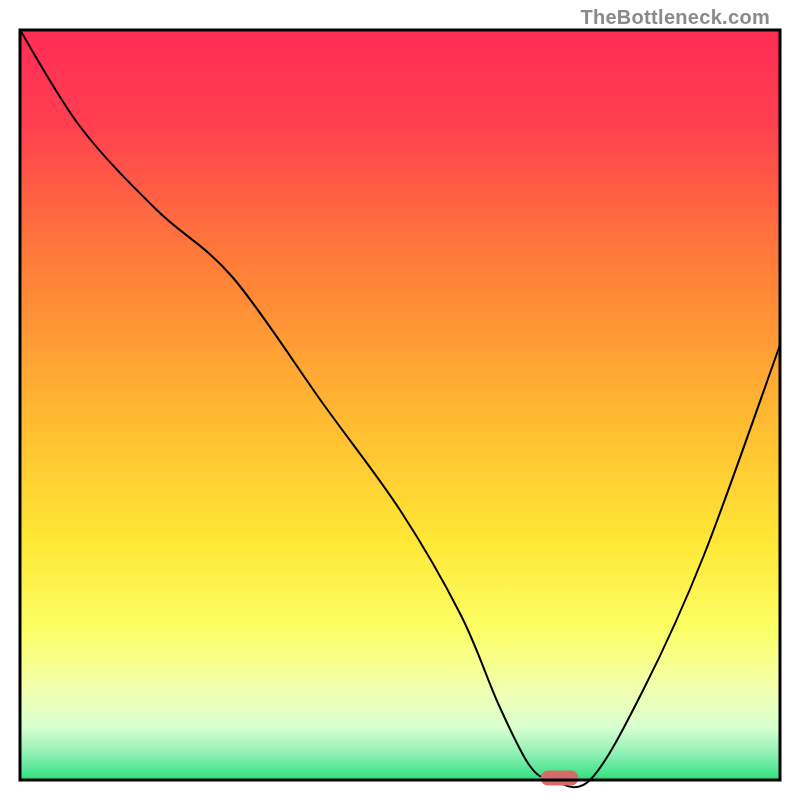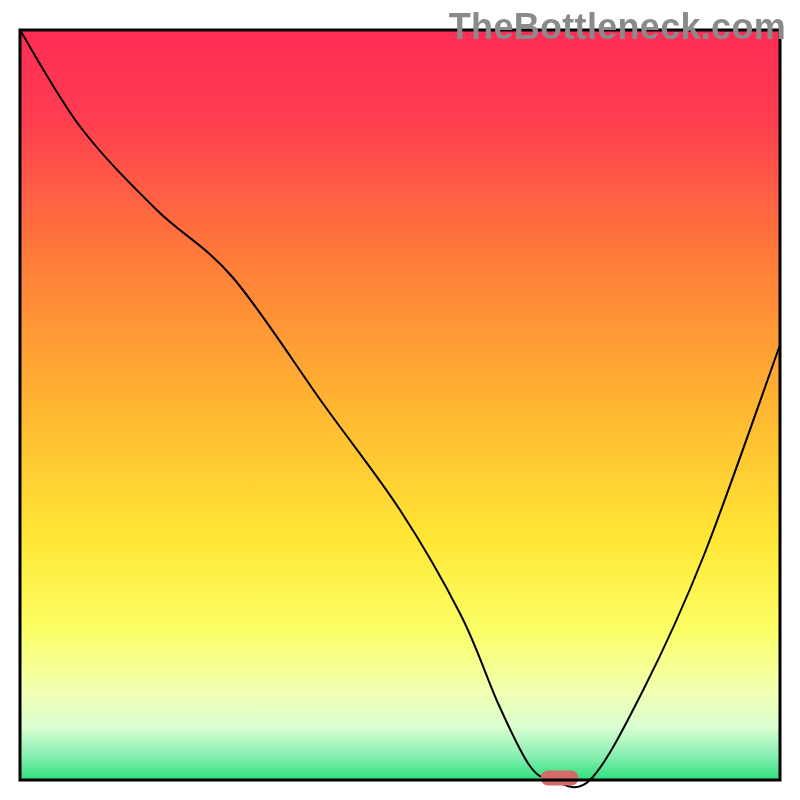--- a/index.html
+++ b/index.html
@@ -12,22 +12,22 @@
     font-family: Arial, Helvetica, sans-serif;
   }
   .chart-container {
     position: relative;
     width: 800px;
     height: 800px;
   }
   .watermark {
     position: absolute;
     top: 6px;
-    right: 14px;
-    font-size: 36px;
+    right: 30px;
+    font-size: 20px;
     font-weight: bold;
     color: #8a8a8a;
     letter-spacing: 0.3px;
     z-index: 10;
   }
   svg {
     display: block;
   }
 </style>
 </head>

